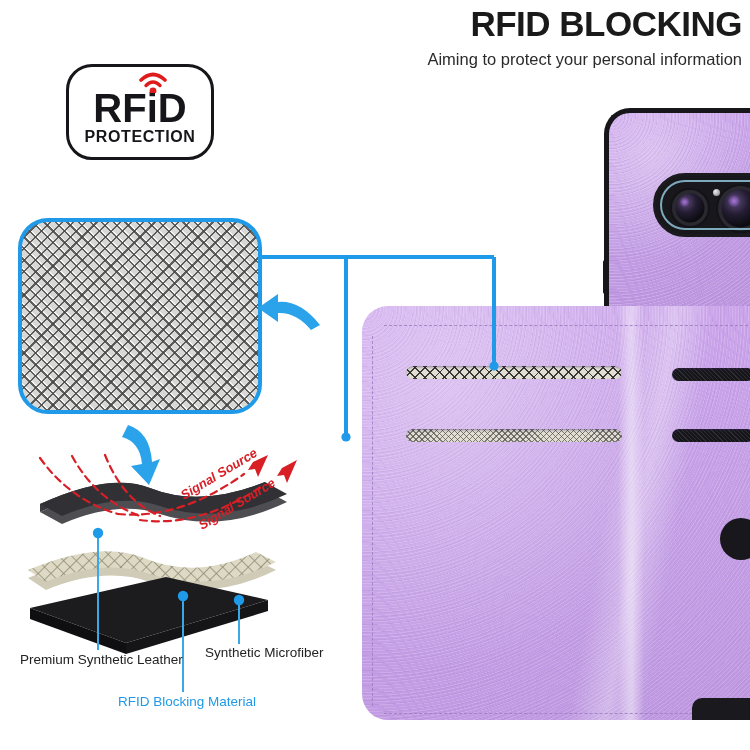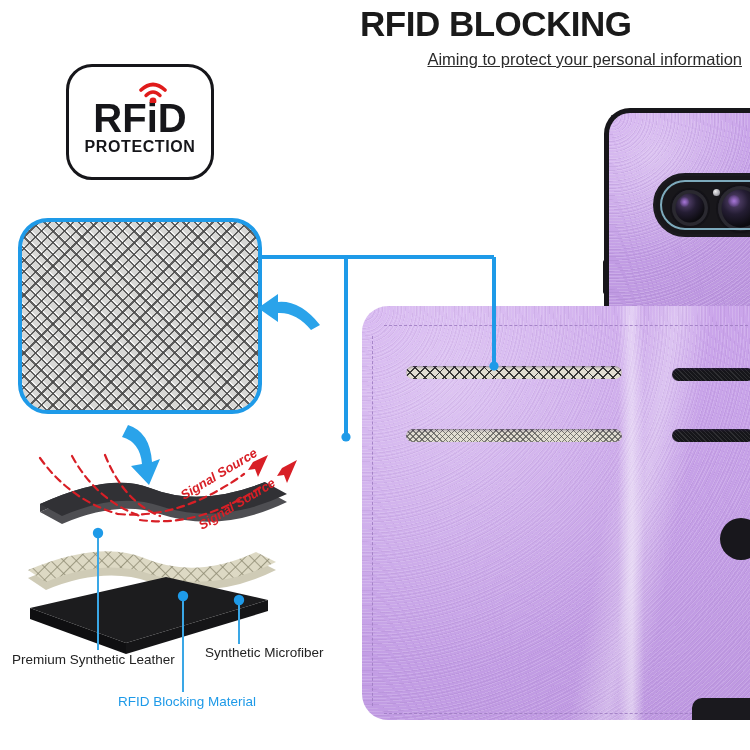--- a/index.html
+++ b/index.html
@@ -29,40 +29,39 @@
     text-align: right;
   }
   .header-title {
     font-family: "Liberation Sans", sans-serif;
     font-size: 35px;
     font-weight: 700;
     color: #1a1a1a;
     letter-spacing: -0.5px;
     line-height: 40px;
     margin: 0;
-    text-align: left;
+    text-align: right;
     padding-right: 4px;
   }
   .header-sub {
     font-family: "Liberation Sans", sans-serif;
     font-size: 16.5px;
     font-weight: 400;
     color: #2b2b2b;
     line-height: 22px;
     margin: 4px 0 0 0;
     text-align: right;
     padding-right: 4px;
-    text-decoration: underline;
   }
 
   
   .badge {
     position: absolute;
     left: 66px; top: 64px;
-    width: 148px; height: 116px;
+    width: 148px; height: 96px;
     border: 3.5px solid #16161a;
     border-radius: 26px;
     background: #fff;
     box-sizing: border-box;
   }
   .badge-inner {
     position: absolute;
     inset: 0;
     display: flex;
     flex-direction: column;
@@ -131,21 +130,21 @@
   .layer-label {
     position: absolute;
     font-family: "Liberation Sans", sans-serif;
     font-size: 13.5px;
     font-weight: 400;
     color: #232323;
     white-space: nowrap;
     line-height: 16px;
   }
   .layer-label.blue { color: #1e9ae8; }
-  .lbl-leather { left: 12px; top: 652px; text-align: center; }
+  .lbl-leather { left: 20px; top: 652px; text-align: center; }
   .lbl-rfid    { left: 118px; top: 694px; }
   .lbl-micro   { left: 205px; top: 645px; }
 
   
   .phone-wrap {
     position: absolute;
     left: 604px; top: 108px;
     width: 150px; height: 200px;
   }
   .phone-body {

